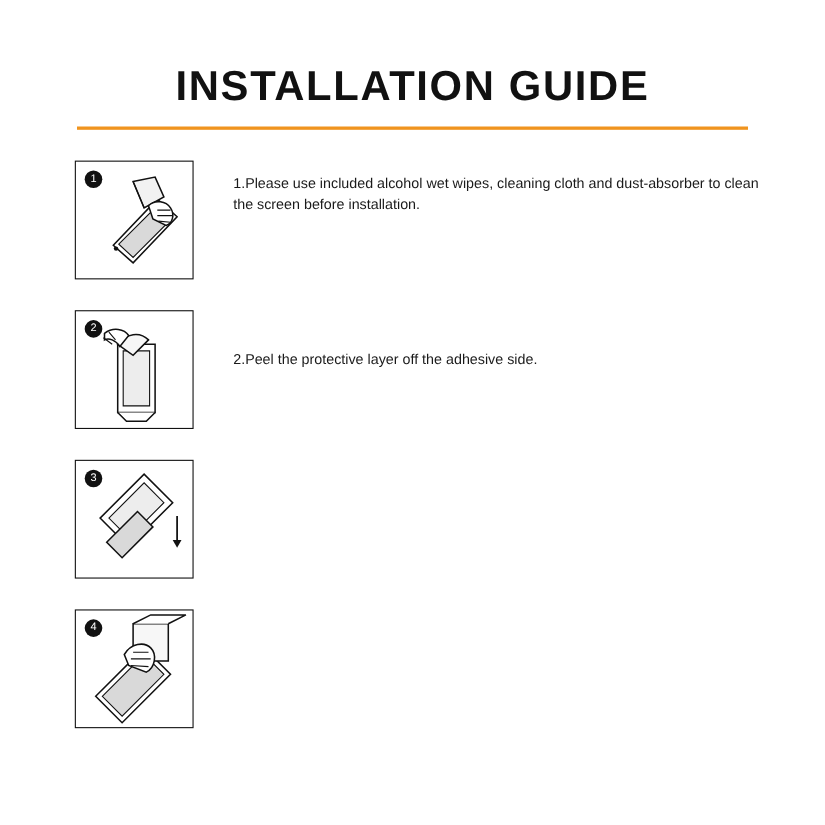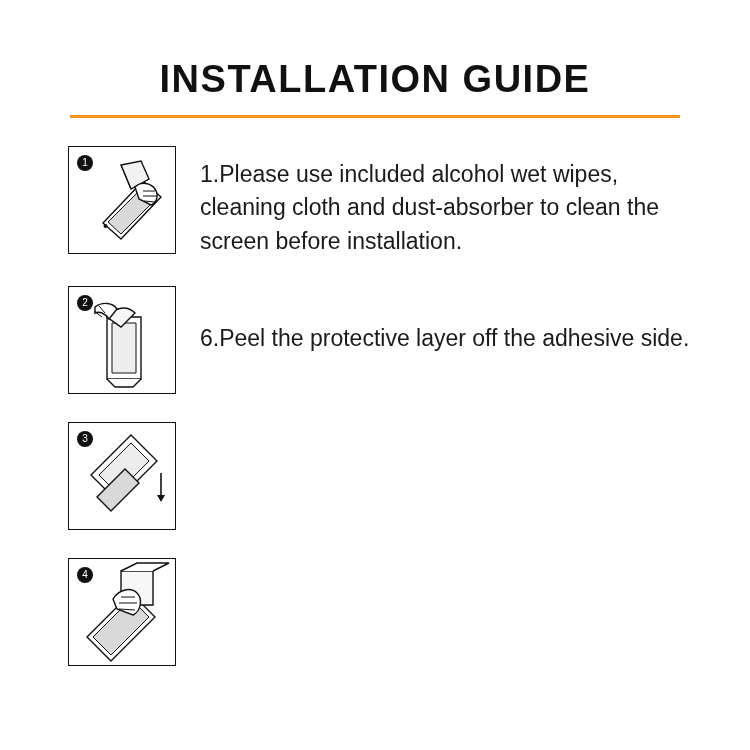--- a/index.html
+++ b/index.html
@@ -71,22 +71,22 @@
     text-align: center;
     font-family: "Liberation Sans", sans-serif;
     z-index: 5;
   }
   .thumb svg {
     position: absolute;
     left: 0;
     top: 0;
   }
   .step-text {
-    margin-left: 24px;
-    font-size: 23px;
+    margin-left: 36px;
+    font-size: 13px;
     line-height: 1.45;
     color: #1a1a1a;
     max-width: 510px;
     padding-top: 14px;
   }
   
   .step.s1 .step-text { padding-top: 12px; }
   .step.s2 .step-text { padding-top: 36px; }
   .step.s3 .step-text { padding-top: 28px; }
   .step.s4 .step-text { padding-top: 24px; }
@@ -137,21 +137,21 @@
 
             <path d="M38 30 C46 20, 58 18, 66 26 L52 40 Z" fill="#f7f7f7"></path>
 
             <path d="M26 20 C34 14, 44 16, 48 22 L40 32 C36 26, 30 24, 26 26 Z" fill="#ffffff"></path>
             <path d="M30 19 L36 26 M25 24 L33 30" stroke="#111" stroke-width="1"></path>
 
             <path d="M38 92 L46 100 L64 100 L72 92" fill="#ffffff"></path>
           </g>
         </svg>
       </div>
-      <div class="step-text">6.Peel the protective layer off the adhesive side.</div>
+      <div class="step-text">2.Peel the protective layer off the adhesive side.</div>
     </div>
 
     <div class="step s3">
       <div class="thumb">
         <div class="badge" style="background:#111;color:#fff;"><span>3</span></div>
         <svg width="108" height="108" viewBox="0 0 108 108">
           <g fill="none" stroke="#111" stroke-width="1.4">
 
             <path d="M22 52 L62 12 L88 38 L48 78 Z" fill="#ffffff"></path>
             <path d="M30 52 L62 20 L80 38 L48 70 Z" fill="#ededed" stroke="#111" stroke-width="1"></path>

